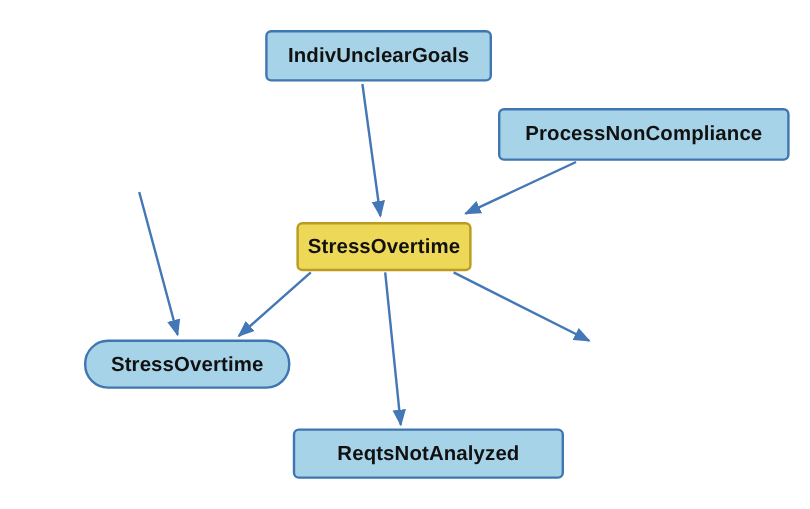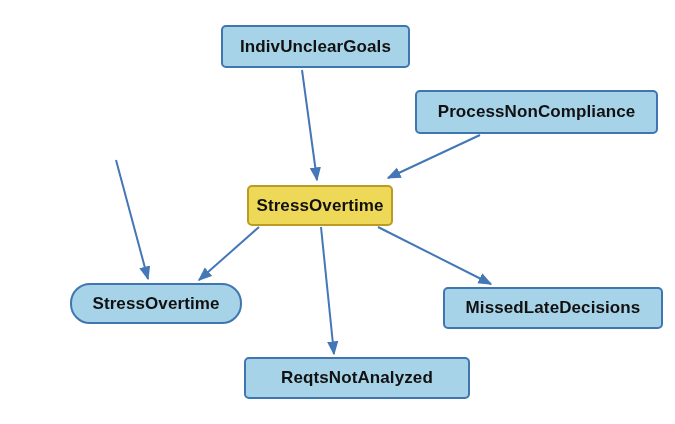--- a/index.html
+++ b/index.html
@@ -88,17 +88,14 @@
   </div>
 
   <div class="node" style="left:70px;  top:283px; width:172px; height:41px;border-radius:20px;">
     <span class="node-label">StressOvertime</span>
   </div>
 
   <div class="node" style="left:244px; top:357px; width:226px; height:42px;">
     <span class="node-label">ReqtsNotAnalyzed</span>
   </div>
 
-  <div class="node" style="left:443px; top:287px; width:220px; height:42px;">
-    <span class="node-label">MissedLateDecisions</span>
-  </div>
 
 </div>
 
 </body></html>

